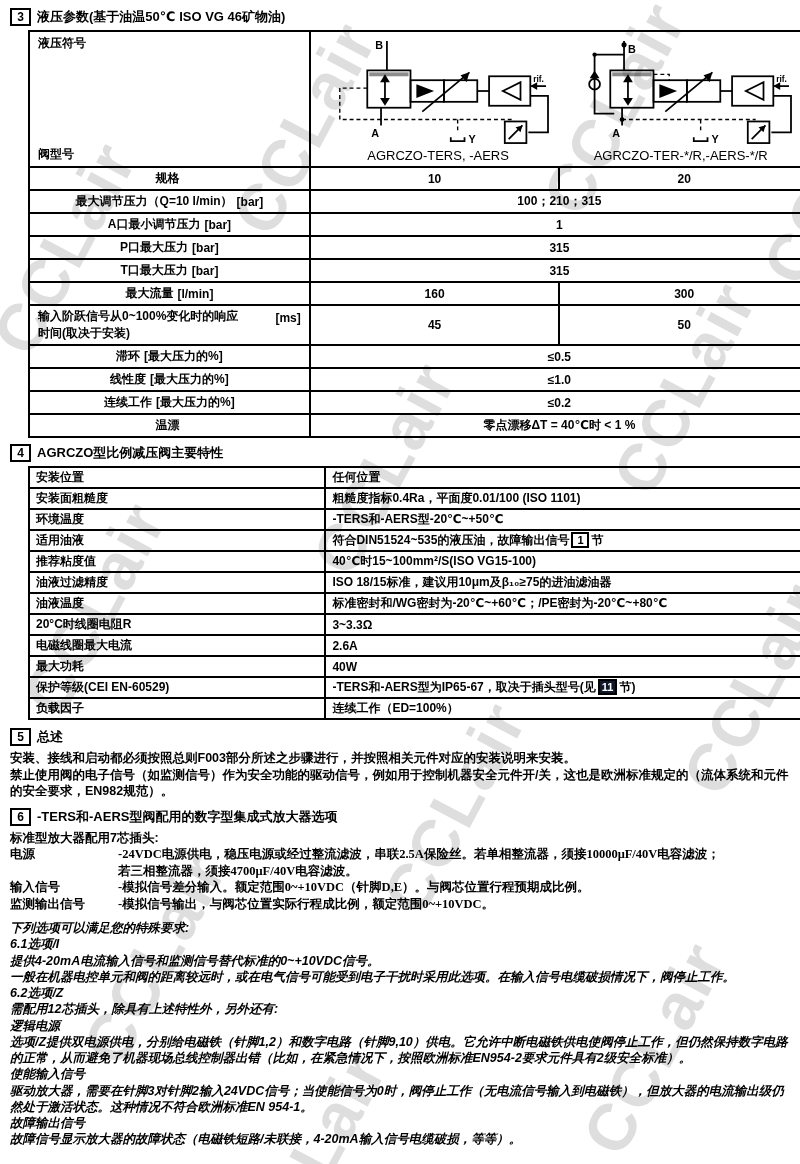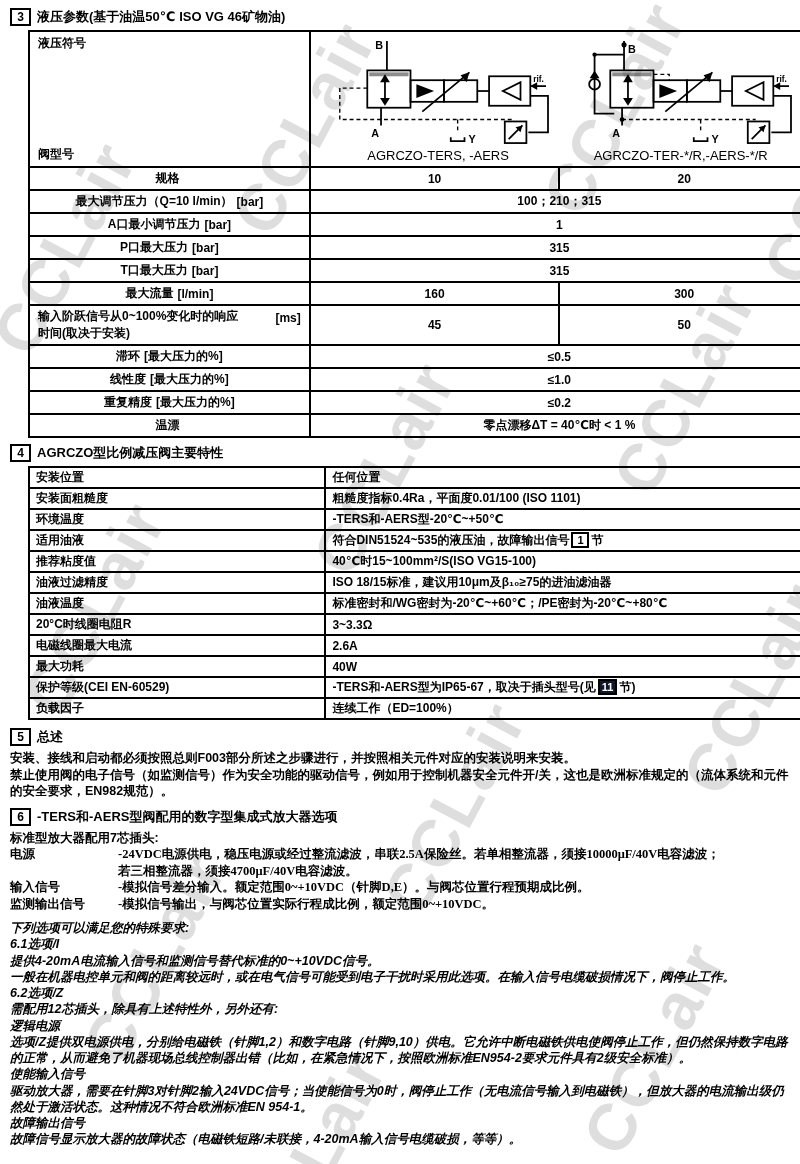--- a/index.html
+++ b/index.html
@@ -260,21 +260,21 @@
             <div class="lblflex">
               <span>线性度</span>
               <span class="unit">[最大压力的%]</span>
             </div>
           </td>
       <td class="val" colspan="2">≤1.0</td>
     </tr>
     <tr>
       <td class="lbl">
             <div class="lblflex">
-              <span>重复精度</span>
+              <span>连续工作</span>
               <span class="unit">[最大压力的%]</span>
             </div>
           </td>
       <td class="val" colspan="2">≤0.2</td>
     </tr>
     <tr>
       <td class="lbl">
             <div class="lblflex">
               <span>温漂</span>
               <span class="unit"></span>

